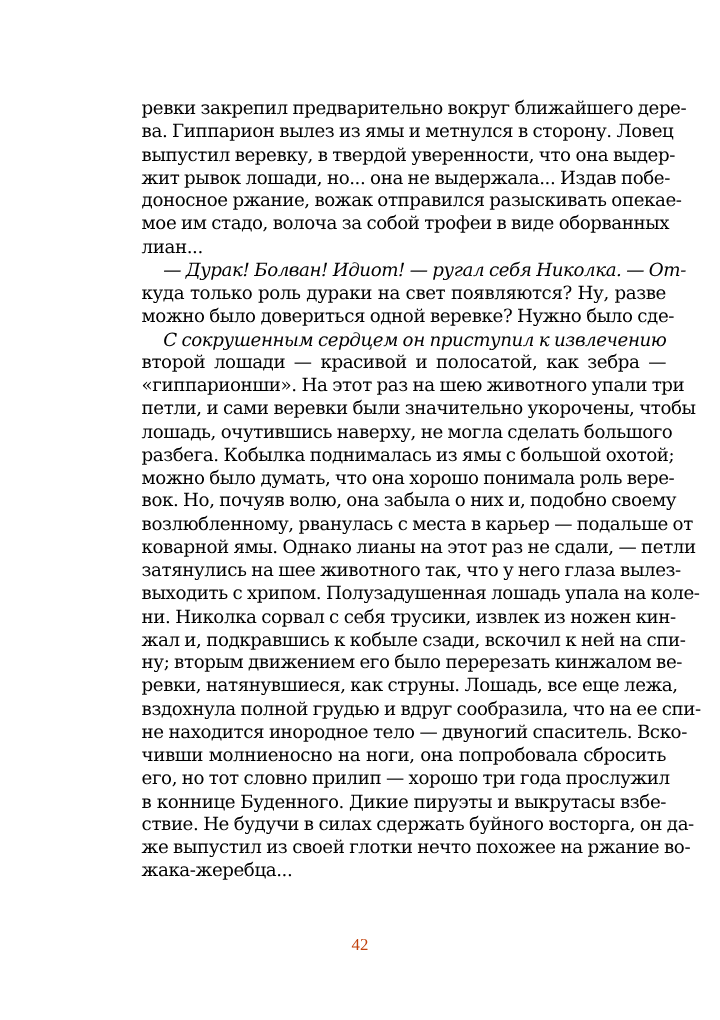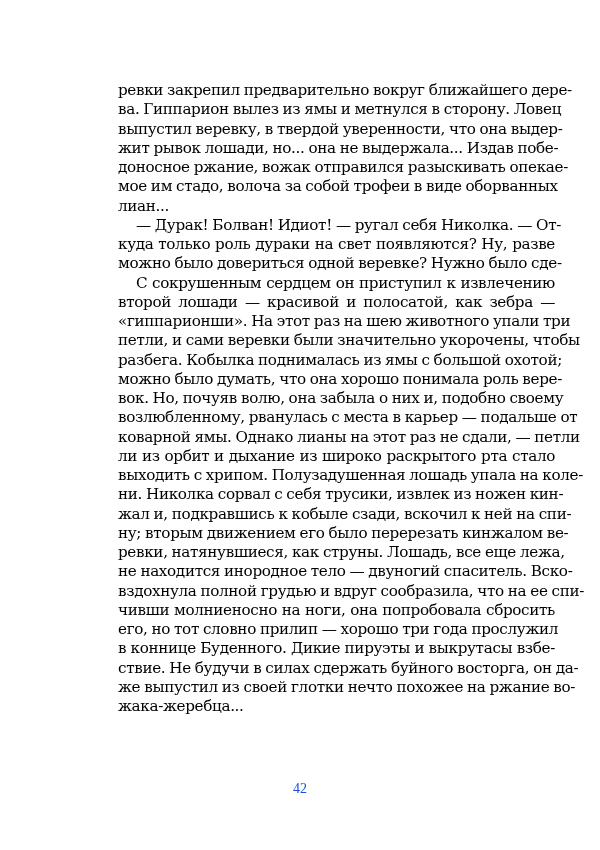--- a/index.html
+++ b/index.html
@@ -37,30 +37,31 @@
       text-align-last: justify;
       height: 19.25px;
       letter-spacing: -0.35px;
       word-spacing: -0.5px;
     }
     .line.last {
       text-align-last: left;
     }
     .line.indent {
       padding-left: 18px;
+      font-style: italic;
     }
     .page-number {
       position: absolute;
       left: 0;
       width: 600px;
       top: 781px;
       text-align: center;
       font-family: "Liberation Serif", "DejaVu Serif", serif;
       font-size: 14px;
-      color: #1d4ed8;
+      color: #c2410c;
     }
   </style>
 </head>
 <body>
 
 <div class="page">
   <div class="text-block">
 
     <span class="line">ревки закрепил предварительно вокруг ближайшего дере-</span>
     <span class="line">ва. Гиппарион вылез из ямы и метнулся в сторону. Ловец</span>
@@ -71,33 +72,34 @@
     <span class="line last">лиан...</span>
 
     <span class="line indent">— Дурак! Болван! Идиот! — ругал себя Николка. — От-</span>
     <span class="line">куда только роль дураки на свет появляются? Ну, разве</span>
     <span class="line">можно было довериться одной веревке? Нужно было сде-</span>
 
     <span class="line indent">С сокрушенным сердцем он приступил к извлечению</span>
     <span class="line">второй лошади — красивой и полосатой, как зебра —</span>
     <span class="line">«гиппарионши». На этот раз на шею животного упали три</span>
     <span class="line">петли, и сами веревки были значительно укорочены, чтобы</span>
+    <span class="line">лошадь, очутившись наверху, не могла сделать большого</span>
     <span class="line">разбега. Кобылка поднималась из ямы с большой охотой;</span>
     <span class="line">можно было думать, что она хорошо понимала роль вере-</span>
     <span class="line">вок. Но, почуяв волю, она забыла о них и, подобно своему</span>
     <span class="line">возлюбленному, рванулась с места в карьер — подальше от</span>
     <span class="line">коварной ямы. Однако лианы на этот раз не сдали, — петли</span>
-    <span class="line">ли из орбит и дыхание из широко раскрытого рта стало</span>
+    <span class="line">затянулись на шее животного так, что у него глаза вылез-</span>
     <span class="line">выходить с хрипом. Полузадушенная лошадь упала на коле-</span>
     <span class="line">ни. Николка сорвал с себя трусики, извлек из ножен кин-</span>
     <span class="line">жал и, подкравшись к кобыле сзади, вскочил к ней на спи-</span>
     <span class="line">ну; вторым движением его было перерезать кинжалом ве-</span>
     <span class="line">ревки, натянувшиеся, как струны. Лошадь, все еще лежа,</span>
+    <span class="line">вздохнула полной грудью и вдруг сообразила, что на ее спи-</span>
     <span class="line">не находится инородное тело — двуногий спаситель. Вско-</span>
-    <span class="line">вздохнула полной грудью и вдруг сообразила, что на ее спи-</span>
     <span class="line">чивши молниеносно на ноги, она попробовала сбросить</span>
     <span class="line">его, но тот словно прилип — хорошо три года прослужил</span>
     <span class="line">в коннице Буденного. Дикие пируэты и выкрутасы взбе-</span>
     <span class="line">ствие. Не будучи в силах сдержать буйного восторга, он да-</span>
     <span class="line">же выпустил из своей глотки нечто похожее на ржание во-</span>
     <span class="line last">жака-жеребца...</span>
 
   </div>
 
   <div class="page-number">42</div>

